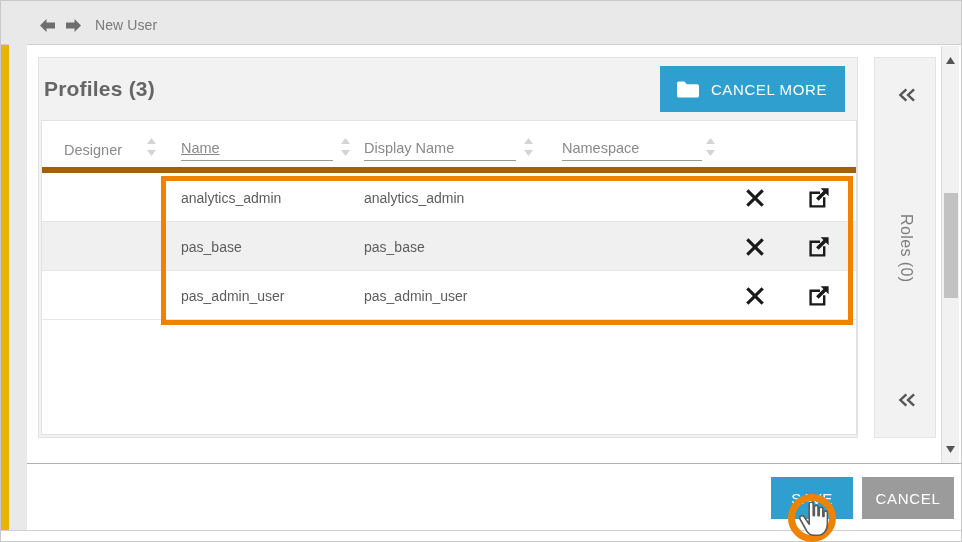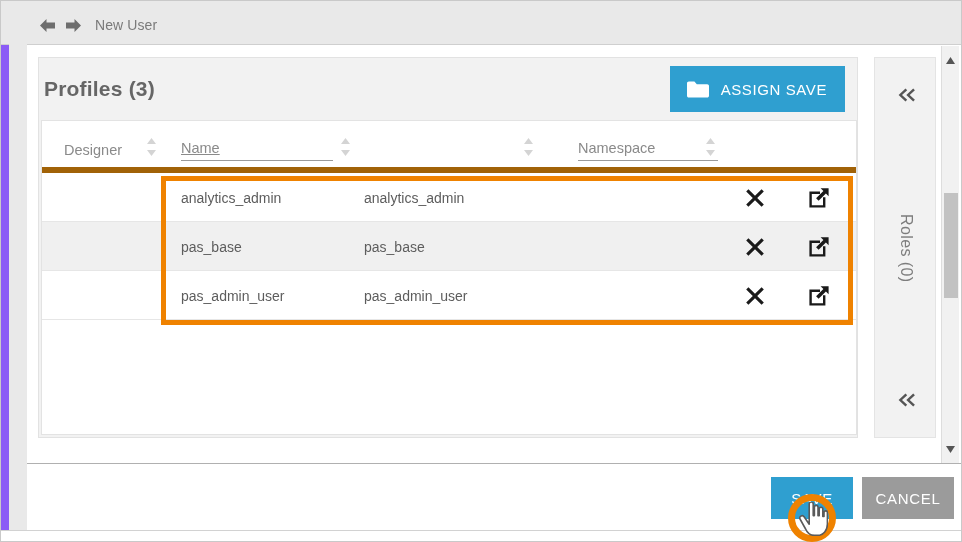--- a/index.html
+++ b/index.html
@@ -5,21 +5,21 @@
   * { box-sizing: border-box; margin: 0; padding: 0; }
   html, body {
     width: 962px; height: 542px;
     font-family: "Liberation Sans", sans-serif;
     background: #ffffff;
     overflow: hidden;
   }
   #root {
     position: relative;
     width: 854px; height: 542px;
-    background: #8b5cf6;
+    background: #eab308;
     padding-left: 22px;
   }
 
   
   .outer-border {
     position: absolute;
     left: 0; top: 0; width: 962px; height: 542px;
     border: 1px solid #c9c9c9;
   }
 
@@ -324,21 +324,21 @@
 
     <div class="panel-header">
       <div class="panel-title">Profiles (3)</div>
 
       <button class="assign-more-btn">
         <span>
           <svg class="folder-icon" width="24" height="19" viewBox="0 0 24 19">
             <path d="M1 3.2 C1 2.2 1.8 1.4 2.8 1.4 L8.4 1.4 L10.8 4.3 L21.2 4.3 C22.2 4.3 23 5.1 23 6.1 L23 15.8 C23 16.8 22.2 17.6 21.2 17.6 L2.8 17.6 C1.8 17.6 1 16.8 1 15.8 Z" fill="#ffffff"></path>
           </svg>
         </span>
-        <span class="label">ASSIGN SAVE</span>
+        <span class="label">CANCEL MORE</span>
       </button>
     </div>
 
     <div class="table-wrap">
 
       <div class="thead">
 
         <div class="th th-plain" style="left:22px;">
           <span>Designer</span>
         </div>
@@ -352,28 +352,31 @@
         <div class="th" style="left:139px;">
           <input class="filter-input" style="width: 152px; text-decoration: underline;" placeholder="Name">
         </div>
         <div class="sort-arrows" style="left:298px; top:17px;">
           <svg width="11" height="18" viewBox="0 0 11 18">
             <path d="M5.5 0 L10 6 L1 6 Z" fill="#d4d4d4"></path>
             <path d="M5.5 18 L10 12 L1 12 Z" fill="#d4d4d4"></path>
           </svg>
         </div>
 
+        <div class="th" style="left:322px;">
+          <input class="filter-input" style="width: 152px;" placeholder="Display Name">
+        </div>
         <div class="sort-arrows" style="left:481px; top:17px;">
           <svg width="11" height="18" viewBox="0 0 11 18">
             <path d="M5.5 0 L10 6 L1 6 Z" fill="#d4d4d4"></path>
             <path d="M5.5 18 L10 12 L1 12 Z" fill="#d4d4d4"></path>
           </svg>
         </div>
 
-        <div class="th" style="left:536px;">
+        <div class="th" style="left:520px;">
           <input class="filter-input" style="width: 140px;" placeholder="Namespace">
         </div>
         <div class="sort-arrows" style="left:663px; top:17px;">
           <svg width="11" height="18" viewBox="0 0 11 18">
             <path d="M5.5 0 L10 6 L1 6 Z" fill="#d4d4d4"></path>
             <path d="M5.5 18 L10 12 L1 12 Z" fill="#d4d4d4"></path>
           </svg>
         </div>
       </div>
 

